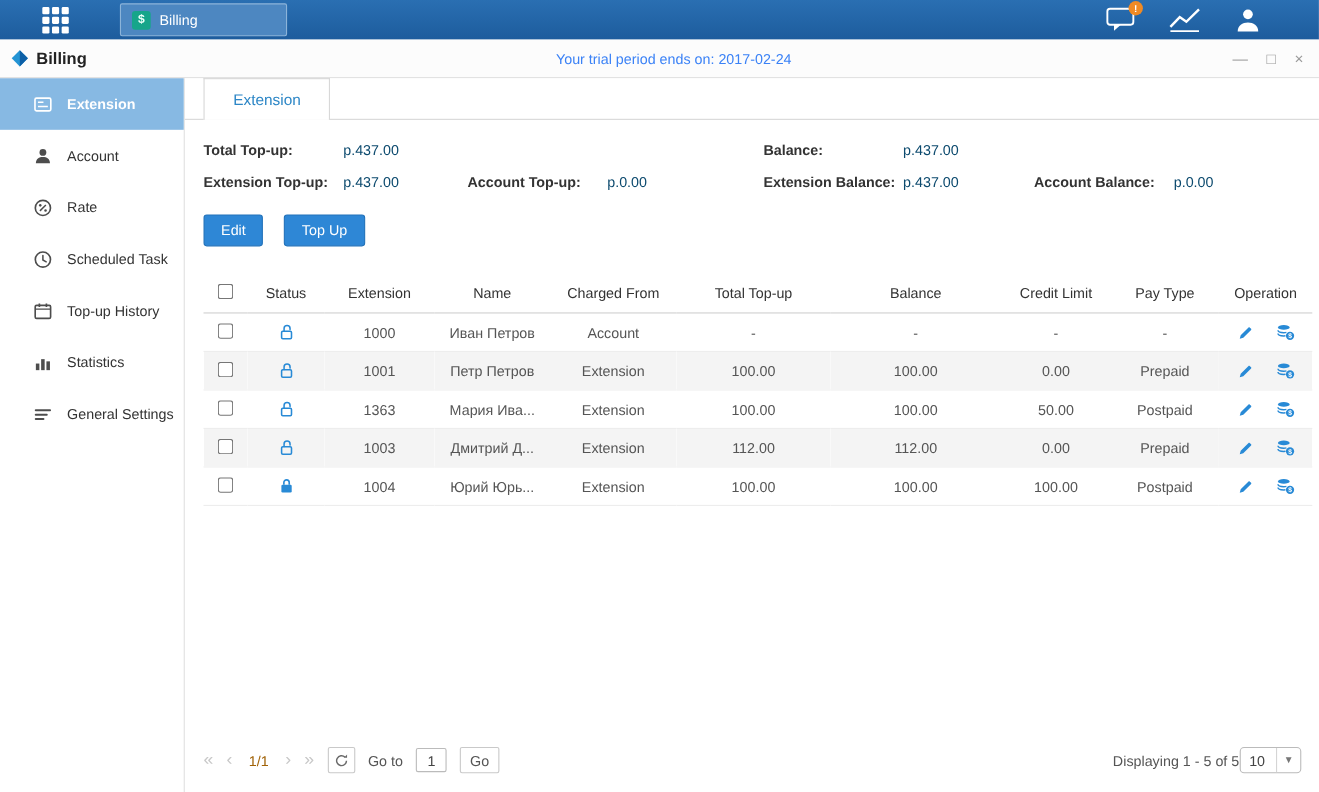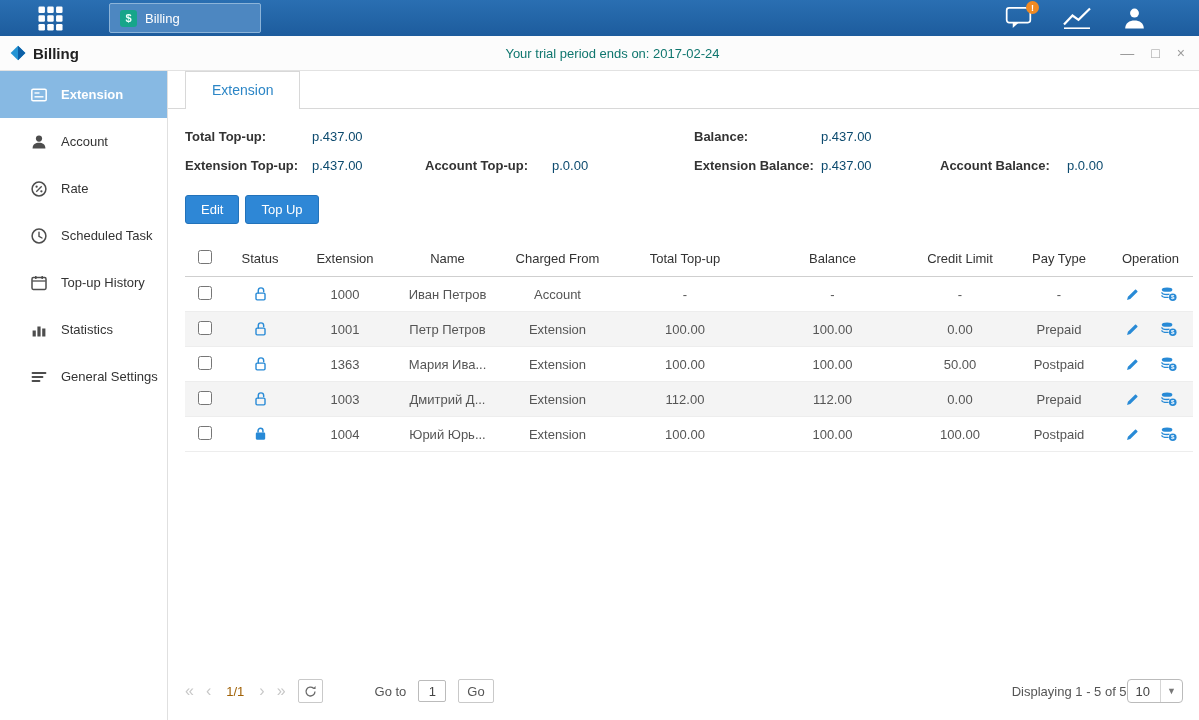--- a/index.html
+++ b/index.html
@@ -17,21 +17,21 @@
   .top-right { margin-left:auto; display:flex; align-items:center; gap:30px; padding-right:52px; }
   .tr-icon { position:relative; cursor:pointer; display:flex; align-items:center; }
   .badge { position:absolute; top:-5px; right:-7px; width:13px; height:13px; border-radius:50%; background:#f08a24;
            color:#fff; font-size:9px; font-weight:bold; display:flex; align-items:center; justify-content:center; }
 
   
   .titlebar { height:35px; display:flex; align-items:center; padding:0 14px 0 10px; border-bottom:1px solid #e2e2e2;
               background:#fcfcfc; position:relative; }
   .title-left { display:flex; align-items:center; gap:7px; z-index:1; }
   .win-title { font-size:15px; font-weight:bold; color:#222; }
-  .trial { position:absolute; left:0; right:0; text-align:center; color:#0f766e; font-size:13px;margin-left:26px; }
+  .trial { position:absolute; left:0; right:0; text-align:center; color:#3b82f6; font-size:13px;margin-left:26px; }
   .win-controls { margin-left:auto; display:flex; gap:17px; color:#9b9b9b; font-size:14px; z-index:1; }
   .win-controls span { cursor:pointer; line-height:14px; }
 
   
   .app-body { display:flex; height:649px; }
   .sidebar { width:168px; border-right:1px solid #e0e0e0; background:#fff; flex-shrink:0; }
   .side-item { height:47px; display:flex; align-items:center; gap:13px; padding-left:30px; font-size:13px; color:#333; cursor:pointer; }
   .side-item .s-icon { width:18px; height:18px; color:#4d4d4d; display:flex; align-items:center; }
   .side-item.active { background:#87b9e3; color:#fff; font-weight:bold; }
   .side-item.active .s-icon { color:#fff; }
@@ -43,21 +43,21 @@
 
   .content { flex:1; display:flex; flex-direction:column; padding:20px 14px 8px 17px; min-height:0; }
 
   
   .summary { display:grid; grid-template-columns:240px 269px 246px 1fr; row-gap:14px; font-size:13px; margin-bottom:14px; }
   .pair { display:flex; align-items:baseline; }
   .pl { font-weight:bold; color:#333; min-width:127px; }
   .pv { color:#0c4a6e; }
 
   
-  .btn-row { margin:8px 0 16px; display:flex; gap:6px; }
+  .btn-row { margin:8px 0 24px; display:flex; gap:19px; }
   .btn { background:#2e87d6; border:1px solid #2272ba; color:#fff; font-size:13px; padding:6px 15px; border-radius:3px;
          cursor:pointer; font-family:inherit; }
 
   
   table.ext-table { border-collapse:collapse; table-layout:fixed; width:1008px; font-size:13px; color:#555; }
   .ext-table th { font-weight:normal; color:#333; padding:10px 4px 9px; border-bottom:1px solid #cfcfcf; text-align:center; }
   .ext-table td { padding:0 4px; height:35px; text-align:center; border-bottom:1px solid #ededed;
                   overflow:hidden; white-space:nowrap; text-overflow:ellipsis; }
   .ext-table tbody tr:nth-child(even) { background:#f4f4f4; }
   .cb { width:14px; height:14px; margin:0; cursor:pointer; }
@@ -65,21 +65,21 @@
   .op-cell .opwrap { display:flex; justify-content:center; align-items:center; gap:20px; }
   .op-icon { display:inline-flex; cursor:pointer; }
 
   
   .pager { margin-top:auto; display:flex; align-items:center; gap:12px; height:42px; font-size:13px; color:#555; }
   .pg-nav { color:#c8c8c8; font-size:16px; cursor:pointer; line-height:16px; }
   .pg-info { color:#a16207; margin:0 3px; }
   .pg-btn { border:1px solid #c9c9c9; background:#fff; border-radius:2px; min-width:25px; height:24px;
             display:inline-flex; align-items:center; justify-content:center; cursor:pointer; color:#555; padding:8px 8px; }
   .pg-btn.sq { padding:0; width:25px; }
-  .pg-goto-label { color:#555;margin-left:40px; }
+  .pg-goto-label { color:#555; }
   .pg-input { width:28px; height:22px; border:1px solid #bbb; border-radius:2px; text-align:center; font-size:13px;
               font-family:inherit; color:#444; }
   .pg-right { margin-left:auto; display:flex; align-items:center; padding-right:2px;justify-content:center; }
   .pg-select { border:1px solid #bbb; border-radius:4px; background:#fff; display:flex; align-items:center; cursor:pointer; height:24px; }
   .pg-select .num { padding:0 10px 0 8px; color:#444; }
   .caret { font-size:9px; color:#777; padding:0 6px; border-left:1px solid #d5d5d5; height:100%; display:flex; align-items:center; }
 </style>
 </head>
 <body>
 

